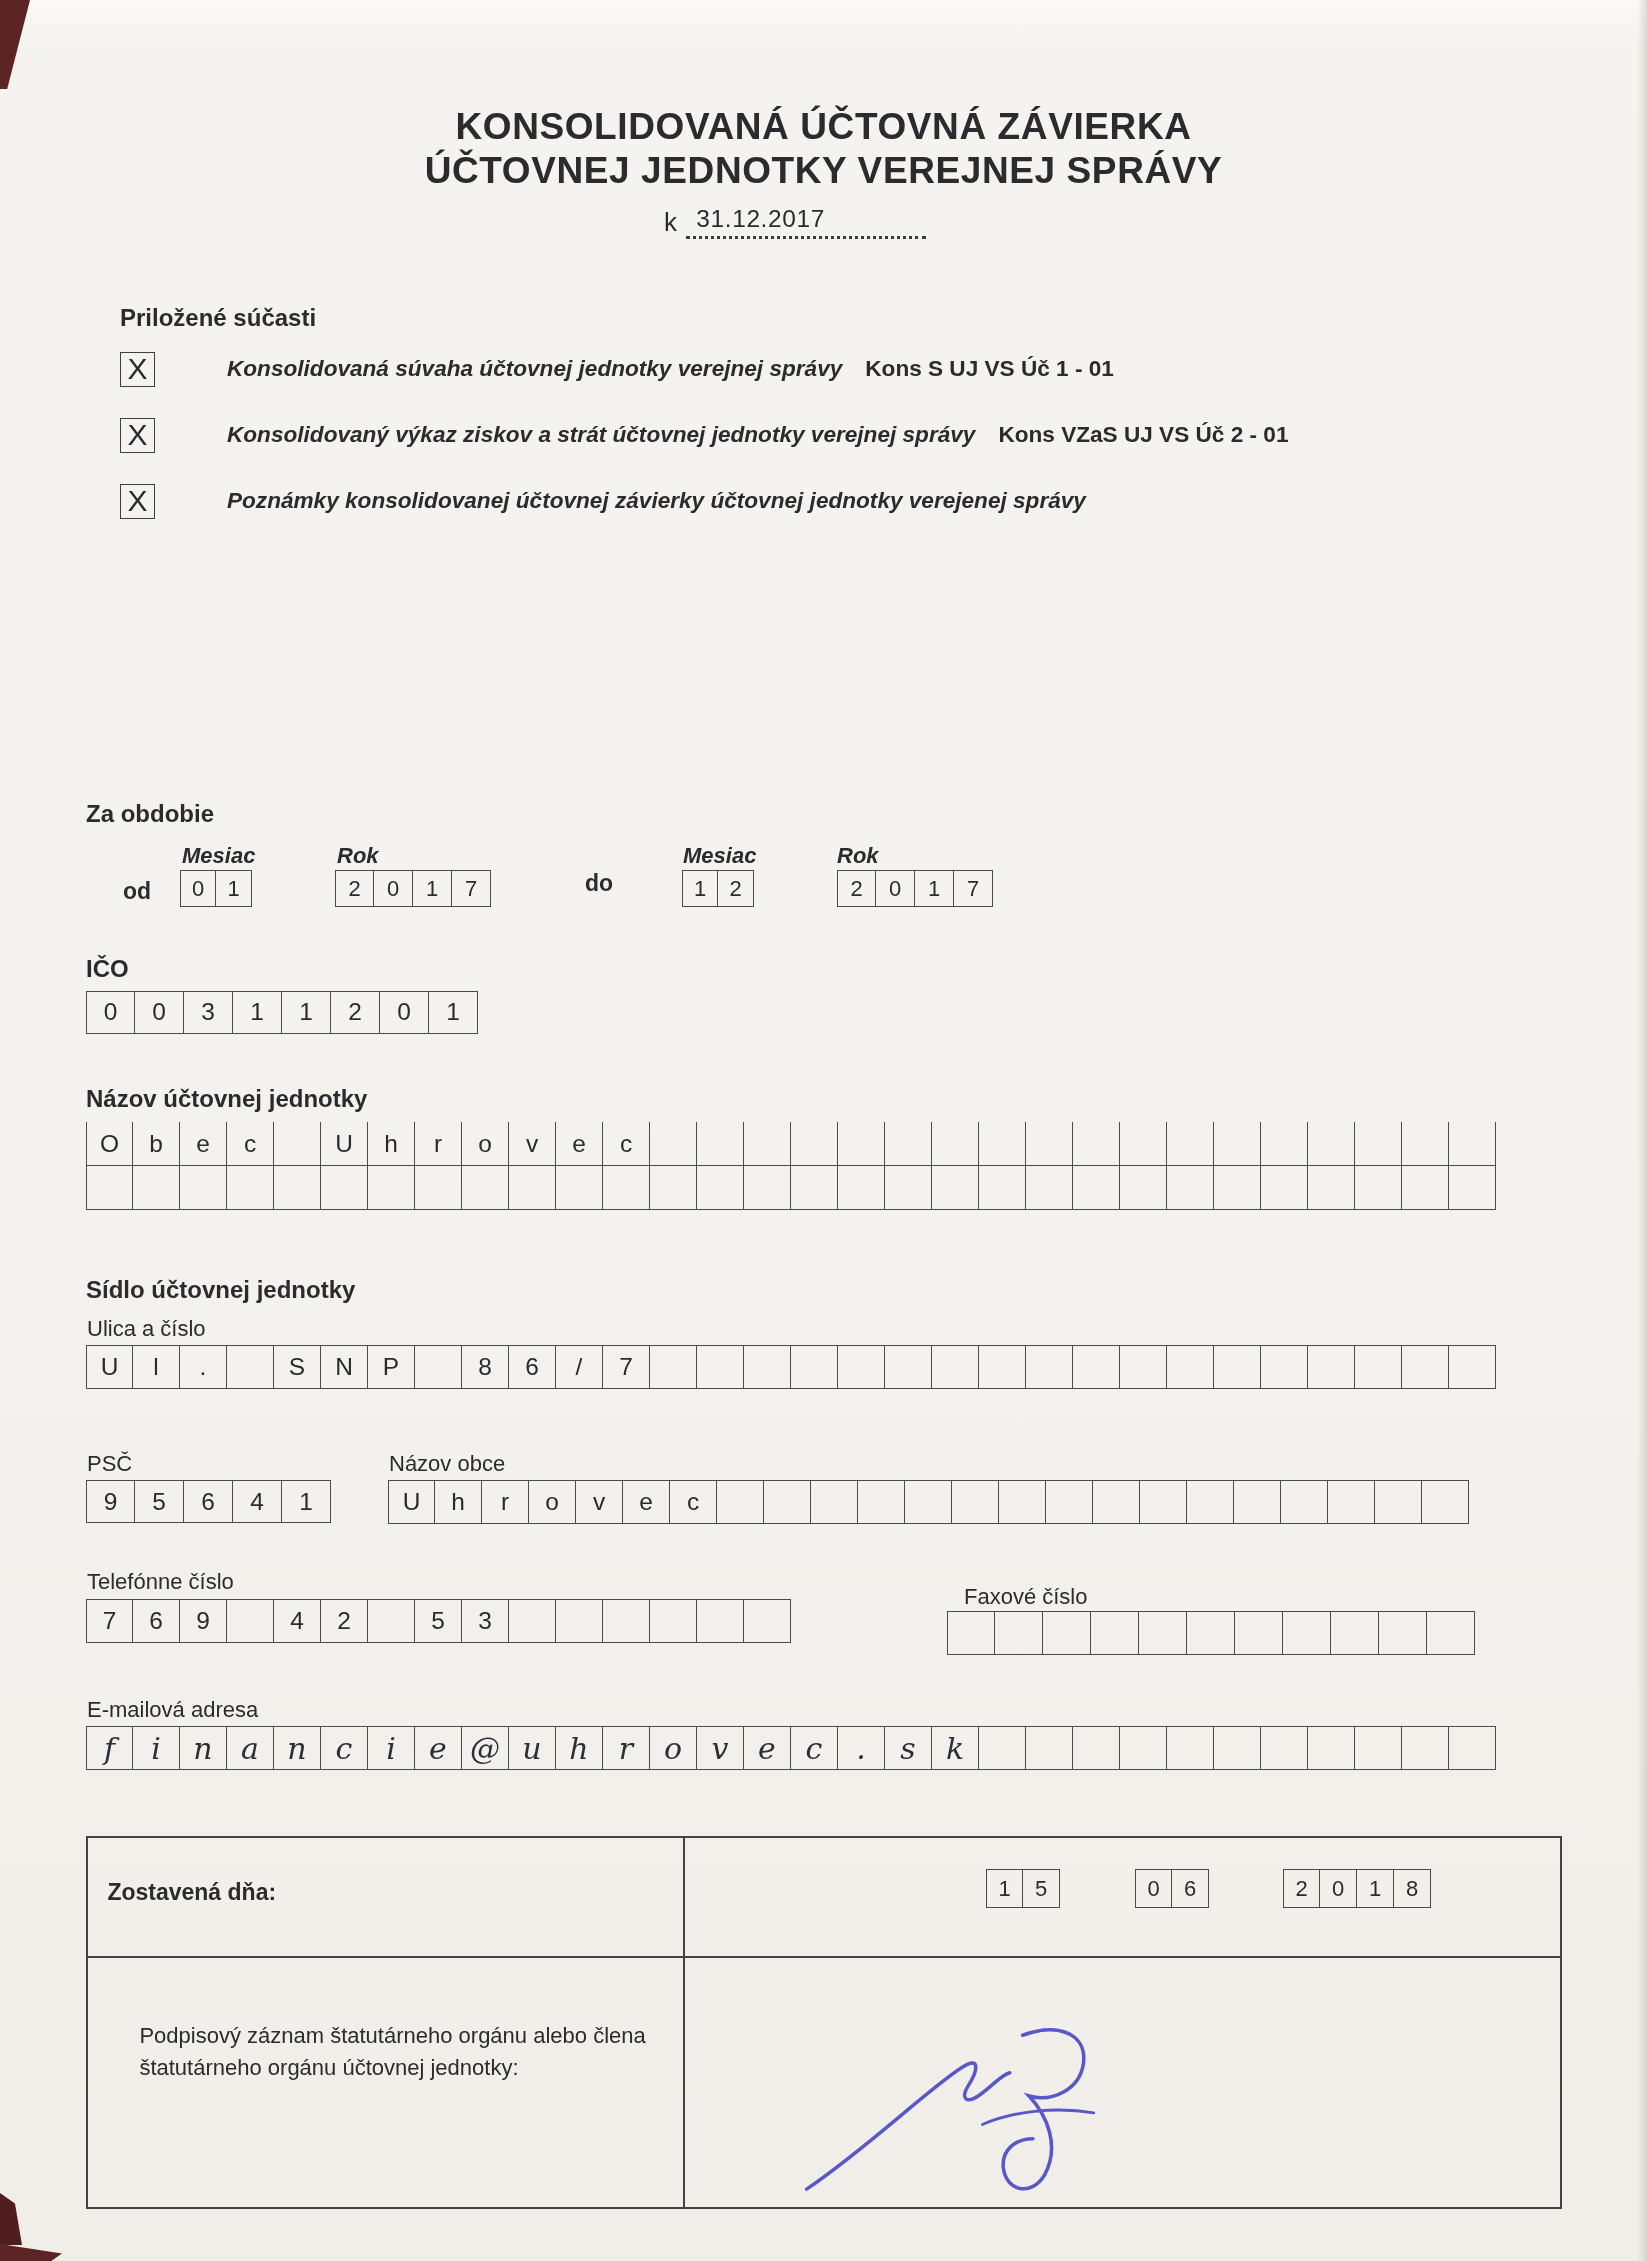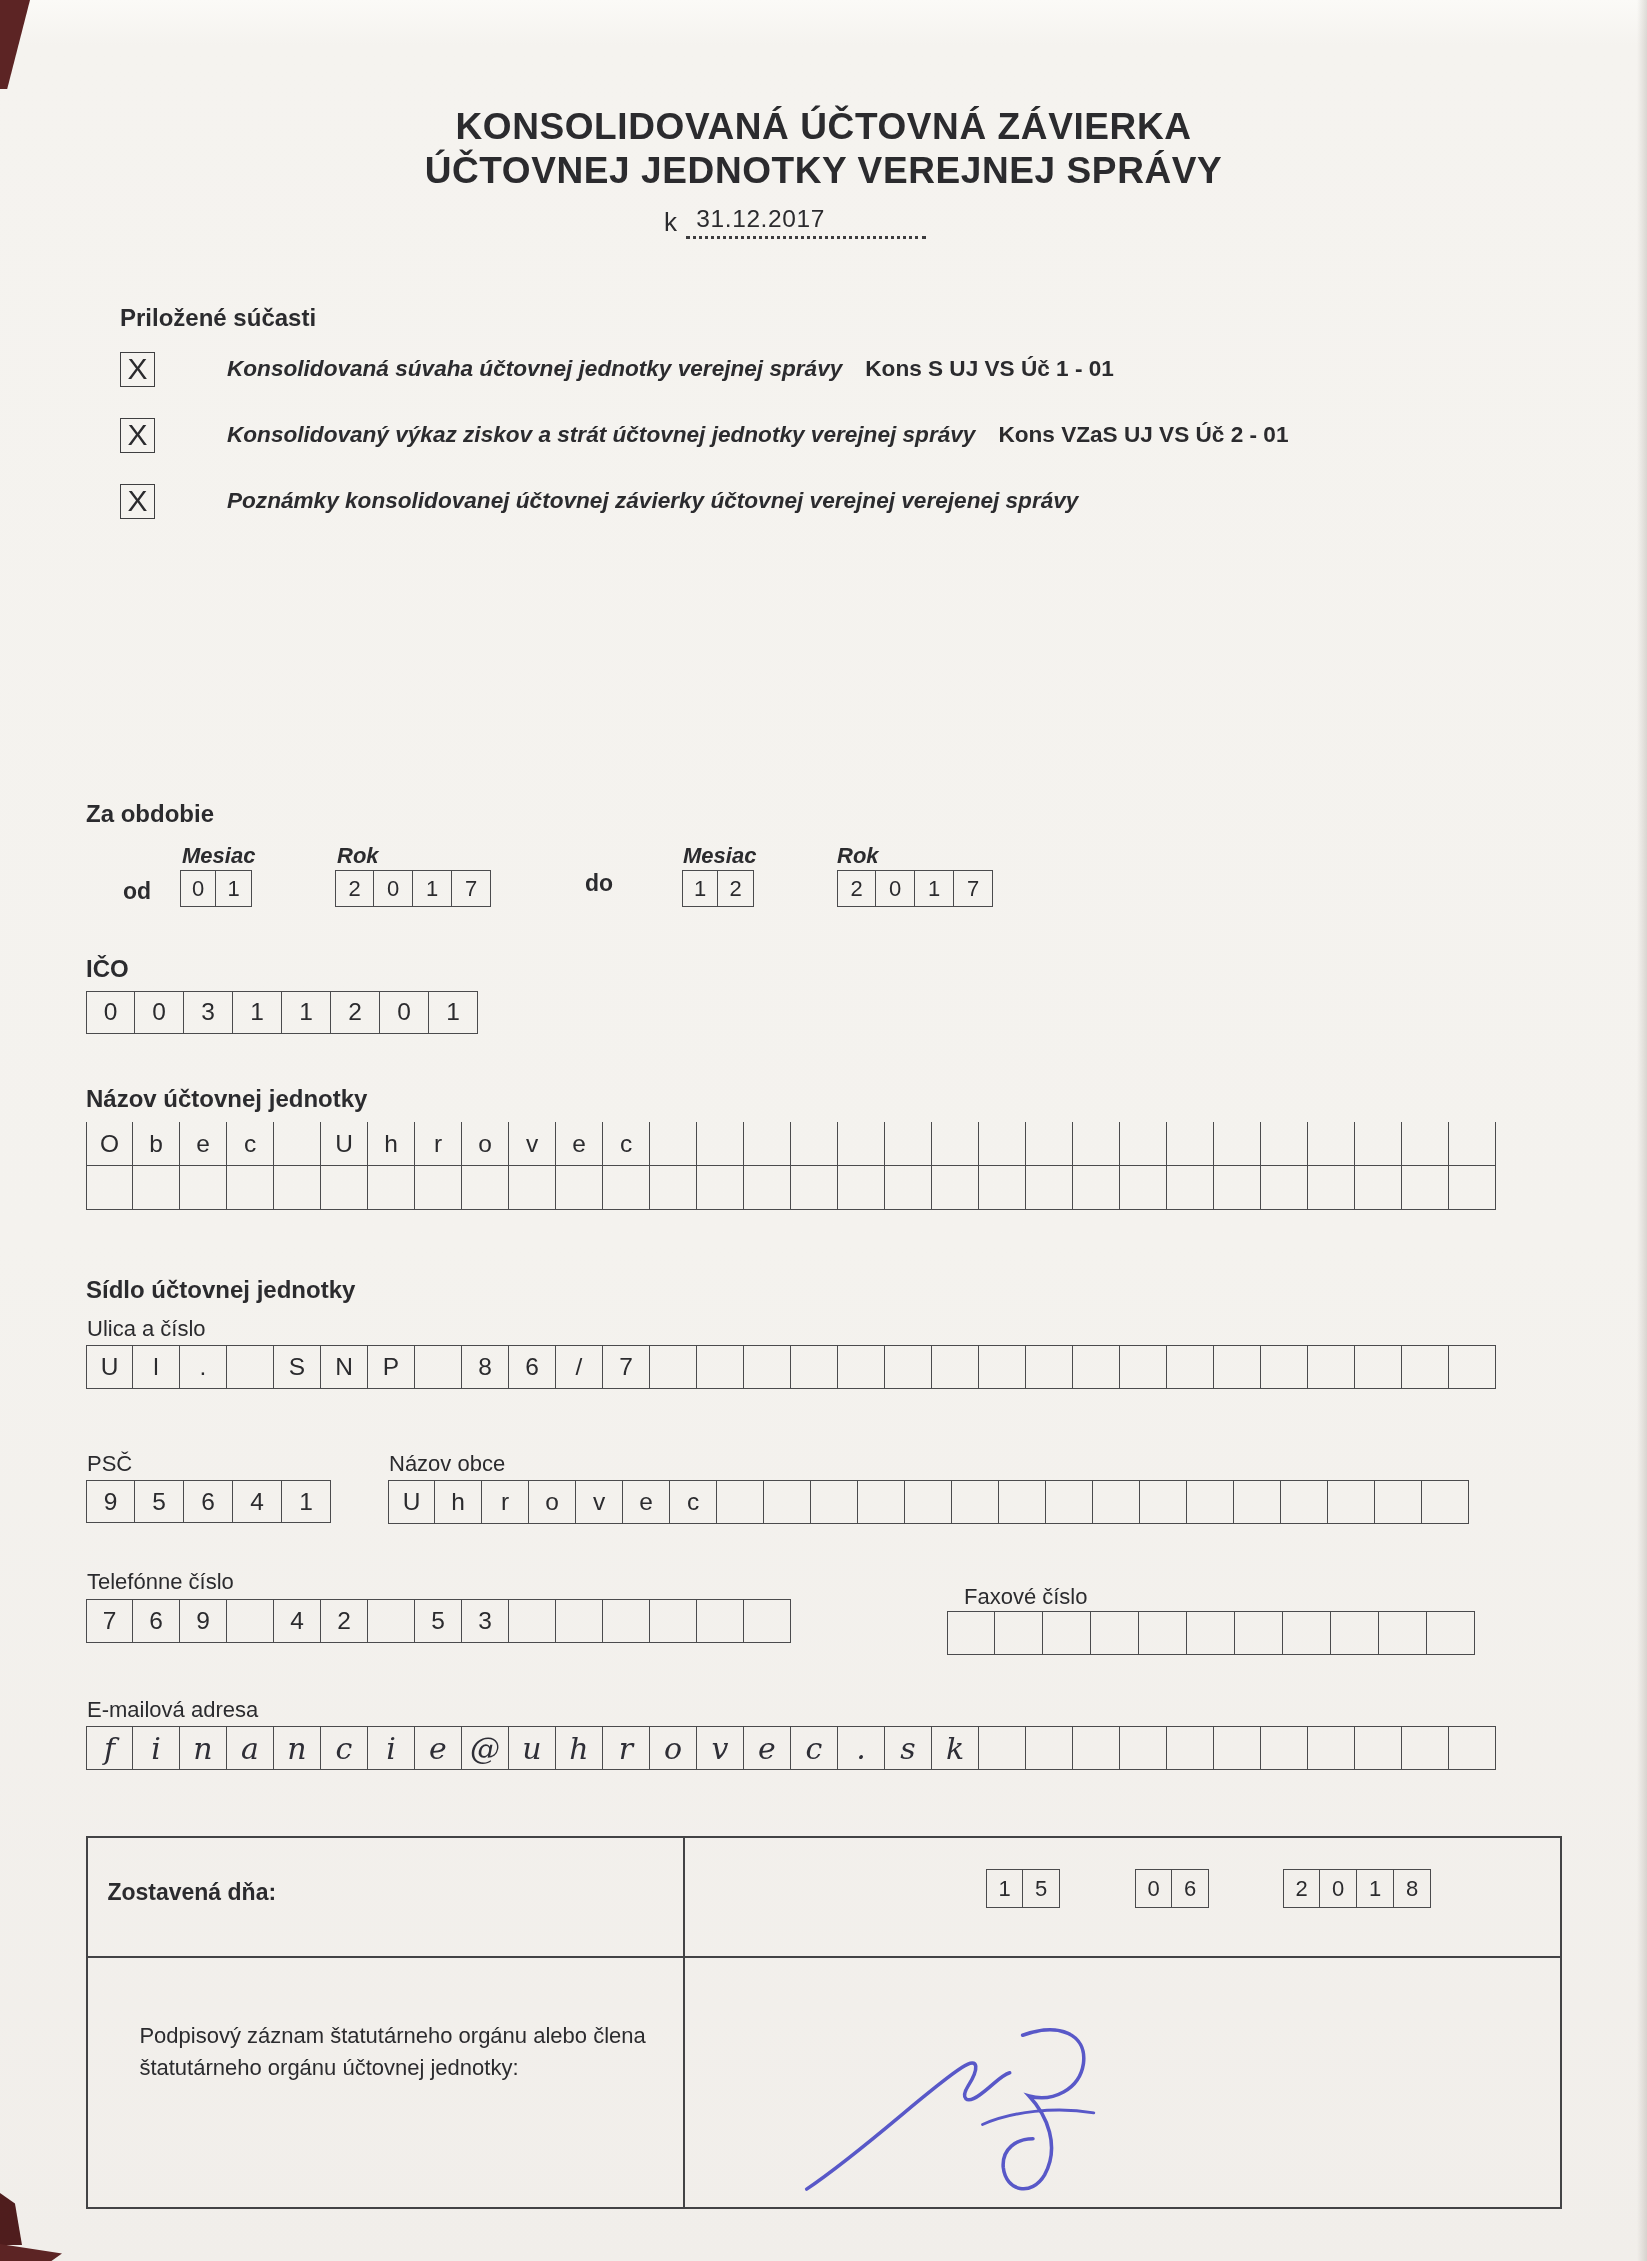--- a/index.html
+++ b/index.html
@@ -107,21 +107,21 @@
     <span class="attach-label">Konsolidovaná súvaha účtovnej jednotky verejnej správy</span>
     <span class="attach-code">Kons S UJ VS Úč 1 - 01</span>
   </div>
   <div class="attach-item">
     <div class="checkbox">X</div>
     <span class="attach-label">Konsolidovaný výkaz ziskov a strát účtovnej jednotky verejnej správy</span>
     <span class="attach-code">Kons VZaS UJ VS Úč 2 - 01</span>
   </div>
   <div class="attach-item">
     <div class="checkbox">X</div>
-    <span class="attach-label">Poznámky konsolidovanej účtovnej závierky účtovnej verejnej verejenej správy</span>
+    <span class="attach-label">Poznámky konsolidovanej účtovnej závierky účtovnej jednotky verejenej správy</span>
     <span class="attach-code"></span>
   </div>
 </div>
 
 <div class="period">
   <div class="sec-heading">Za obdobie</div>
   <div class="p-lab" style="left:96px; top:43px;">Mesiac</div>
   <div class="p-lab" style="left:251px; top:43px;">Rok</div>
   <div class="p-lab" style="left:597px; top:43px;">Mesiac</div>
   <div class="p-lab" style="left:751px; top:43px;">Rok</div>

